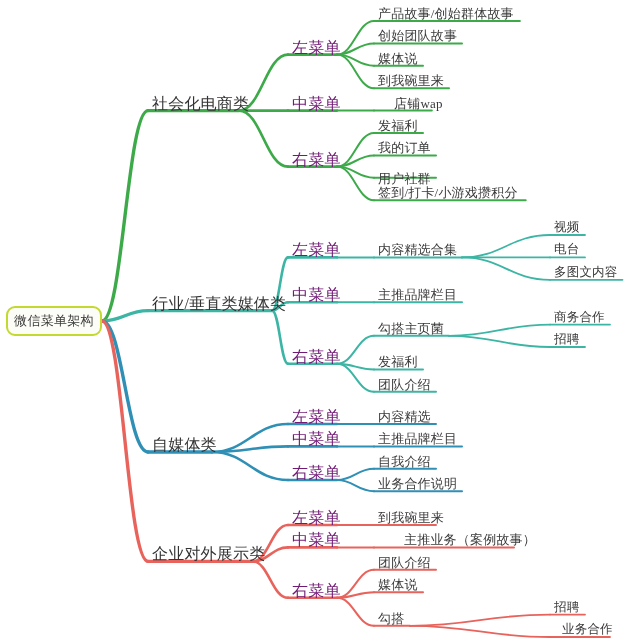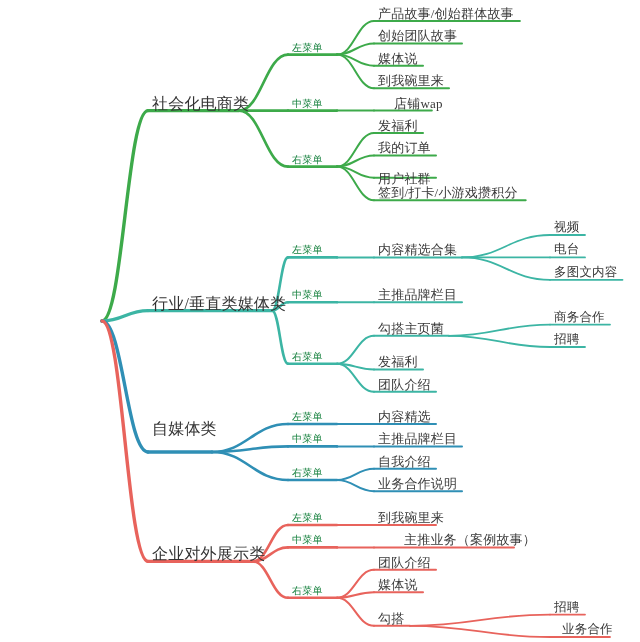--- a/index.html
+++ b/index.html
@@ -25,21 +25,21 @@
   .node-label {
     position: absolute;
     white-space: nowrap;
     color: #3b3b3b;
     font-size: 13px;
     line-height: 15px;
     transform: translateY(-50%);
     letter-spacing: 0.2px;
   }
   .node-label.lvl2 { font-size: 16px; color: #333; }
-  .node-label.lvl3 { font-size: 10px; color: #15803d; }
+  .node-label.lvl3 { font-size: 16px; color: #701a75; }
   .node-label.lvl4 { font-size: 13px; color: #3a3a3a; }
   .node-label.lvl5 { font-size: 12.5px; color: #3a3a3a; }
   #root-node {
     position: absolute;
     left: 6px;
     top: 306px;
     width: 96px;
     height: 30px;
     box-sizing: border-box;
     border: 2px solid #c4d92f;
@@ -149,20 +149,23 @@
       <path d="M 337 597.8 C 353.65 597.8, 357.35 592.1999999999999, 374 592.1999999999999" stroke="#e8635c" stroke-width="2" fill="none" stroke-linecap="round"></path>
       <path d="M 374 592.1999999999999 L 423 592.1999999999999" stroke="#e8635c" stroke-width="2" fill="none" stroke-linecap="round"></path>
       <path d="M 337 597.8 C 353.65 597.8, 357.35 625.8, 374 625.8" stroke="#e8635c" stroke-width="2" fill="none" stroke-linecap="round"></path>
       <path d="M 374 625.8 L 410 625.8" stroke="#e8635c" stroke-width="2" fill="none" stroke-linecap="round"></path>
       <path d="M 410 625.8 C 473 625.8, 487 614.5999999999999, 550 614.5999999999999" stroke="#e8635c" stroke-width="1.8" fill="none" stroke-linecap="round"></path>
       <path d="M 550 614.5999999999999 L 585 614.5999999999999" stroke="#e8635c" stroke-width="1.8" fill="none" stroke-linecap="round"></path>
       <path d="M 410 625.8 C 473 625.8, 487 636.9999999999999, 550 636.9999999999999" stroke="#e8635c" stroke-width="1.8" fill="none" stroke-linecap="round"></path>
       <path d="M 550 636.9999999999999 L 610 636.9999999999999" stroke="#e8635c" stroke-width="1.8" fill="none" stroke-linecap="round"></path>
     </svg>
 
+  <div id="root-node">
+    <span class="root-text">微信菜单架构</span>
+  </div>
 
   <div id="labels">
       <div class="node-label lvl2" style="left: 152px; top: 102.6px;">社会化电商类</div>
       <div class="node-label lvl3" style="left: 292px; top: 46.6px;">左菜单</div>
       <div class="node-label lvl4" style="left: 378px; top: 13px;">产品故事/创始群体故事</div>
       <div class="node-label lvl4" style="left: 378px; top: 35.4px;">创始团队故事</div>
       <div class="node-label lvl4" style="left: 378px; top: 57.8px;">媒体说</div>
       <div class="node-label lvl4" style="left: 378px; top: 80.2px;">到我碗里来</div>
       <div class="node-label lvl3" style="left: 292px; top: 102.6px;">中菜单</div>
       <div class="node-label lvl4" style="left: 394px; top: 102.6px;">店铺wap</div>
@@ -178,21 +181,21 @@
       <div class="node-label lvl5" style="left: 554px; top: 249.4px;">电台</div>
       <div class="node-label lvl5" style="left: 554px; top: 271.8px;">多图文内容</div>
       <div class="node-label lvl3" style="left: 292px; top: 294.2px;">中菜单</div>
       <div class="node-label lvl4" style="left: 378px; top: 294.2px;">主推品牌栏目</div>
       <div class="node-label lvl3" style="left: 292px; top: 355.8px;">右菜单</div>
       <div class="node-label lvl4" style="left: 378px; top: 327.8px;">勾搭主页菌</div>
       <div class="node-label lvl5" style="left: 554px; top: 316.6px;">商务合作</div>
       <div class="node-label lvl5" style="left: 554px; top: 339px;">招聘</div>
       <div class="node-label lvl4" style="left: 378px; top: 361.4px;">发福利</div>
       <div class="node-label lvl4" style="left: 378px; top: 383.8px;">团队介绍</div>
-      <div class="node-label lvl2" style="left: 152px; top: 428px;">自媒体类</div>
+      <div class="node-label lvl2" style="left: 152px; top: 444px;">自媒体类</div>
       <div class="node-label lvl3" style="left: 292px; top: 416px;">左菜单</div>
       <div class="node-label lvl4" style="left: 378px; top: 416px;">内容精选</div>
       <div class="node-label lvl3" style="left: 292px; top: 438.4px;">中菜单</div>
       <div class="node-label lvl4" style="left: 378px; top: 438.4px;">主推品牌栏目</div>
       <div class="node-label lvl3" style="left: 292px; top: 472px;">右菜单</div>
       <div class="node-label lvl4" style="left: 378px; top: 460.8px;">自我介绍</div>
       <div class="node-label lvl4" style="left: 378px; top: 483.2px;">业务合作说明</div>
       <div class="node-label lvl2" style="left: 152px; top: 553.4px;">企业对外展示类</div>
       <div class="node-label lvl3" style="left: 292px; top: 517px;">左菜单</div>
       <div class="node-label lvl4" style="left: 378px; top: 517px;">到我碗里来</div>

